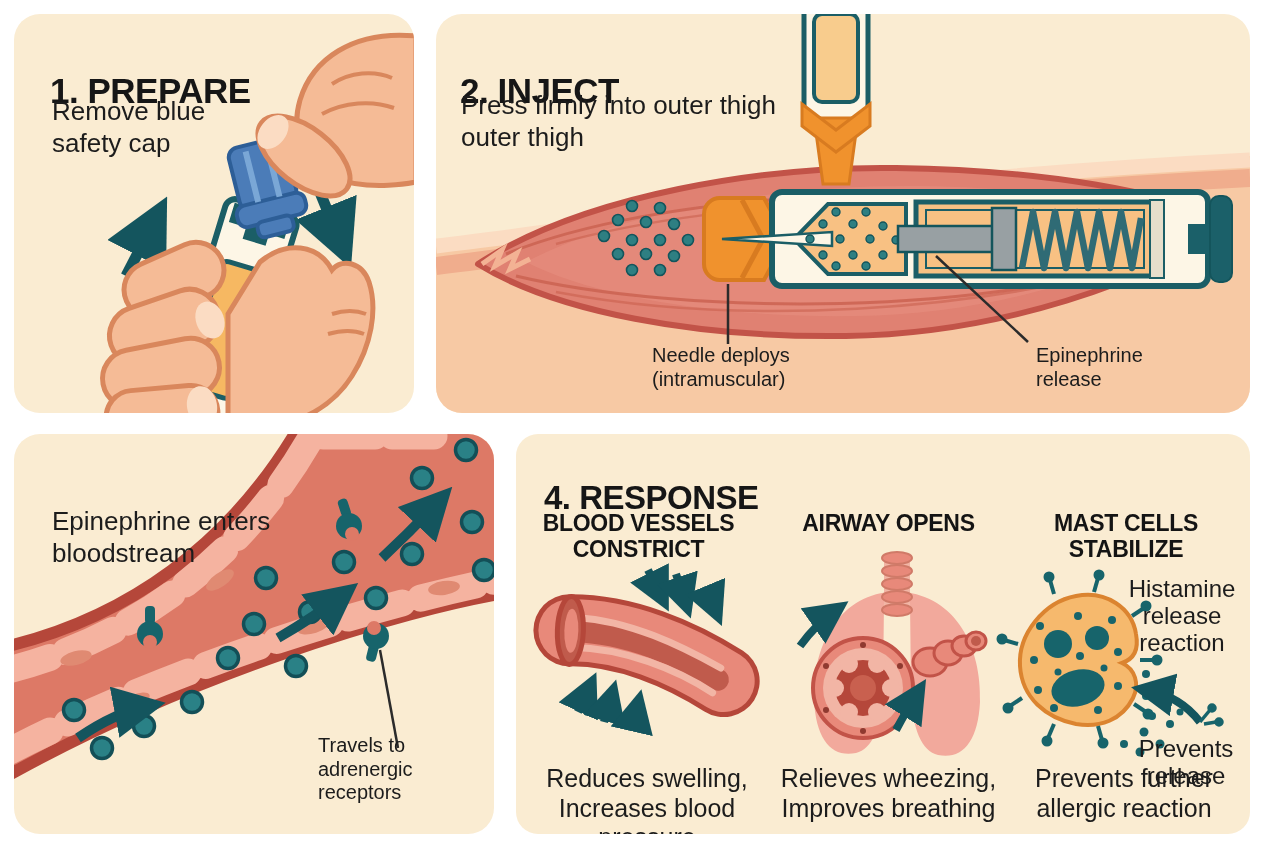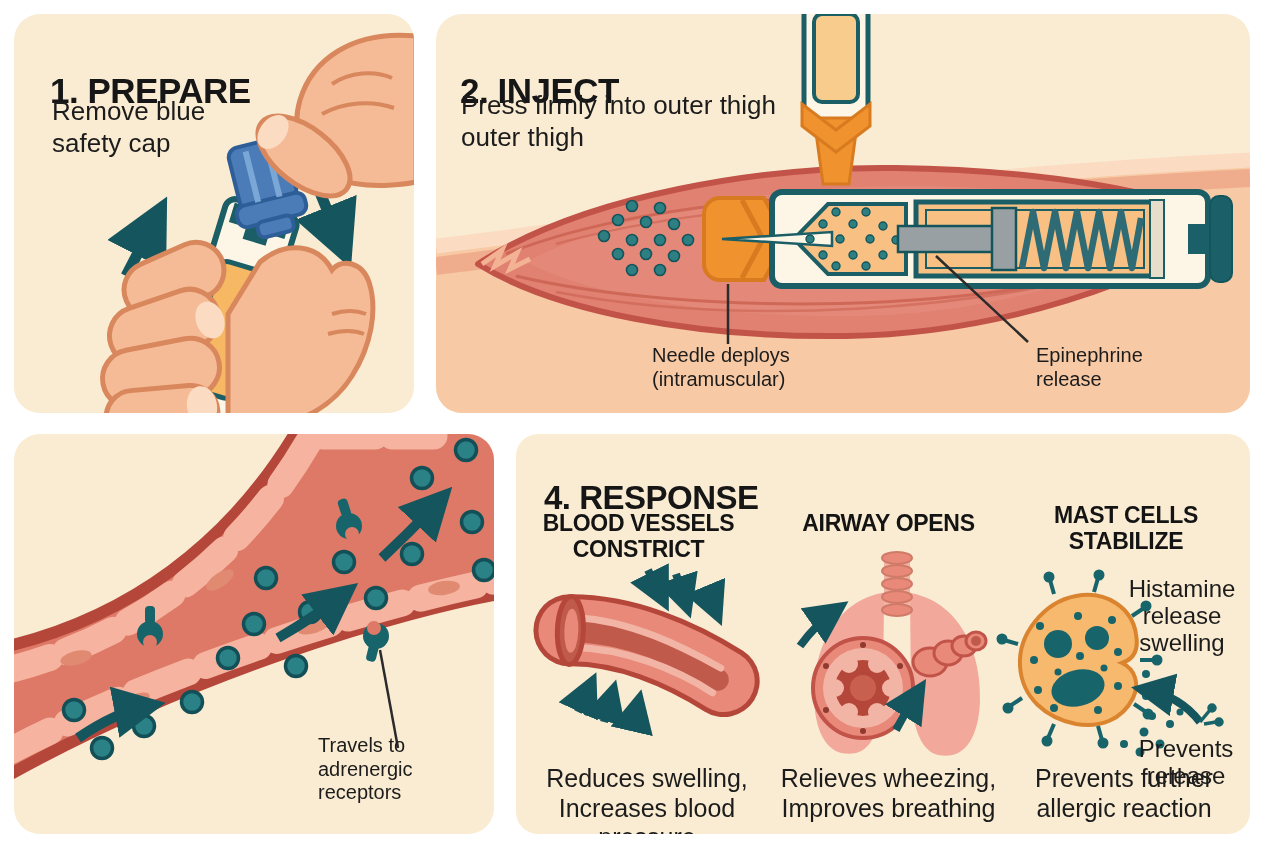--- a/index.html
+++ b/index.html
@@ -227,32 +227,34 @@
             <circle cx="0" cy="12" r="7" fill="#dd7966"></circle>
         </g>
         <g transform="translate(362,204)">
           <rect x="-5" y="6" width="10" height="18" rx="4" fill="#17646b" transform="rotate(14)"></rect>
           <circle cx="0" cy="-2" r="13" fill="#17646b"></circle>
             <circle cx="-2" cy="-10" r="7" fill="#dd7966"></circle>
         </g>
       </g>
       <path d="M366,216 L384,314" stroke="#2b2b2b" stroke-width="2.5"></path>
     </svg>
+    <p class="subtitle pre" style="left:38px;top:72px;margin:0;">Epinephrine enters
+bloodstream</p>
     <div class="callout pre" style="left:304px;top:300px;width:150px;text-align:left;">Travels to
 adrenergic
 receptors</div>
   </section>
 
   <section class="panel" id="panel-response">
     <h2 class="step-title" style="left:28px;top:18px;font-size:33px;">4. RESPONSE</h2>
 
     <div class="col-heading pre" style="left:0px;top:76px;width:245px;">BLOOD VESSELS
 CONSTRICT</div>
     <div class="col-heading pre" style="left:250px;top:76px;width:245px;">AIRWAY OPENS</div>
-    <div class="col-heading pre" style="left:490px;top:68px;width:240px;">MAST CELLS
+    <div class="col-heading pre" style="left:490px;top:76px;width:240px;">MAST CELLS
 STABILIZE</div>
 
     <svg class="art" style="left:14px;top:120px;" width="235" height="205" viewBox="0 0 235 205">
       <defs>
         <marker id="ah4" markerWidth="5.4" markerHeight="5.4" refX="3.5" refY="2.7" orient="auto">
           <path d="M0,0 L5.4,2.7 L0,5.4 Z" fill="#14555e"></path>
         </marker>
       </defs>
       <g transform="rotate(14 118 100)">
         <path d="M36,96 C90,82 150,92 198,108" stroke="#b5473a" stroke-width="72" fill="none" stroke-linecap="round"></path>
@@ -390,21 +392,21 @@
       <g stroke="#17646b" stroke-width="3.5" fill="#17646b">
         <path d="M206,158 L216,146"></path>
           <circle cx="218" cy="144" r="3"></circle>
         <path d="M210,160 L222,158"></path>
           <circle cx="225" cy="158" r="3"></circle>
       </g>
     </svg>
 
     <div class="annot pre" style="left:608px;top:142px;width:116px;">Histamine
 release
-swelling</div>
+reaction</div>
     <div class="annot pre" style="left:620px;top:262px;width:100px;margin-top:40px;">Prevents
 release</div>
 
     <div class="caption pre" style="left:6px;top:330px;width:250px;">Reduces swelling,
 Increases blood pressure</div>
     <div class="caption pre" style="left:250px;top:330px;width:245px;">Relieves wheezing,
 Improves breathing</div>
     <div class="caption pre" style="left:494px;top:330px;width:228px;">Prevents further
 allergic reaction</div>
   </section>

